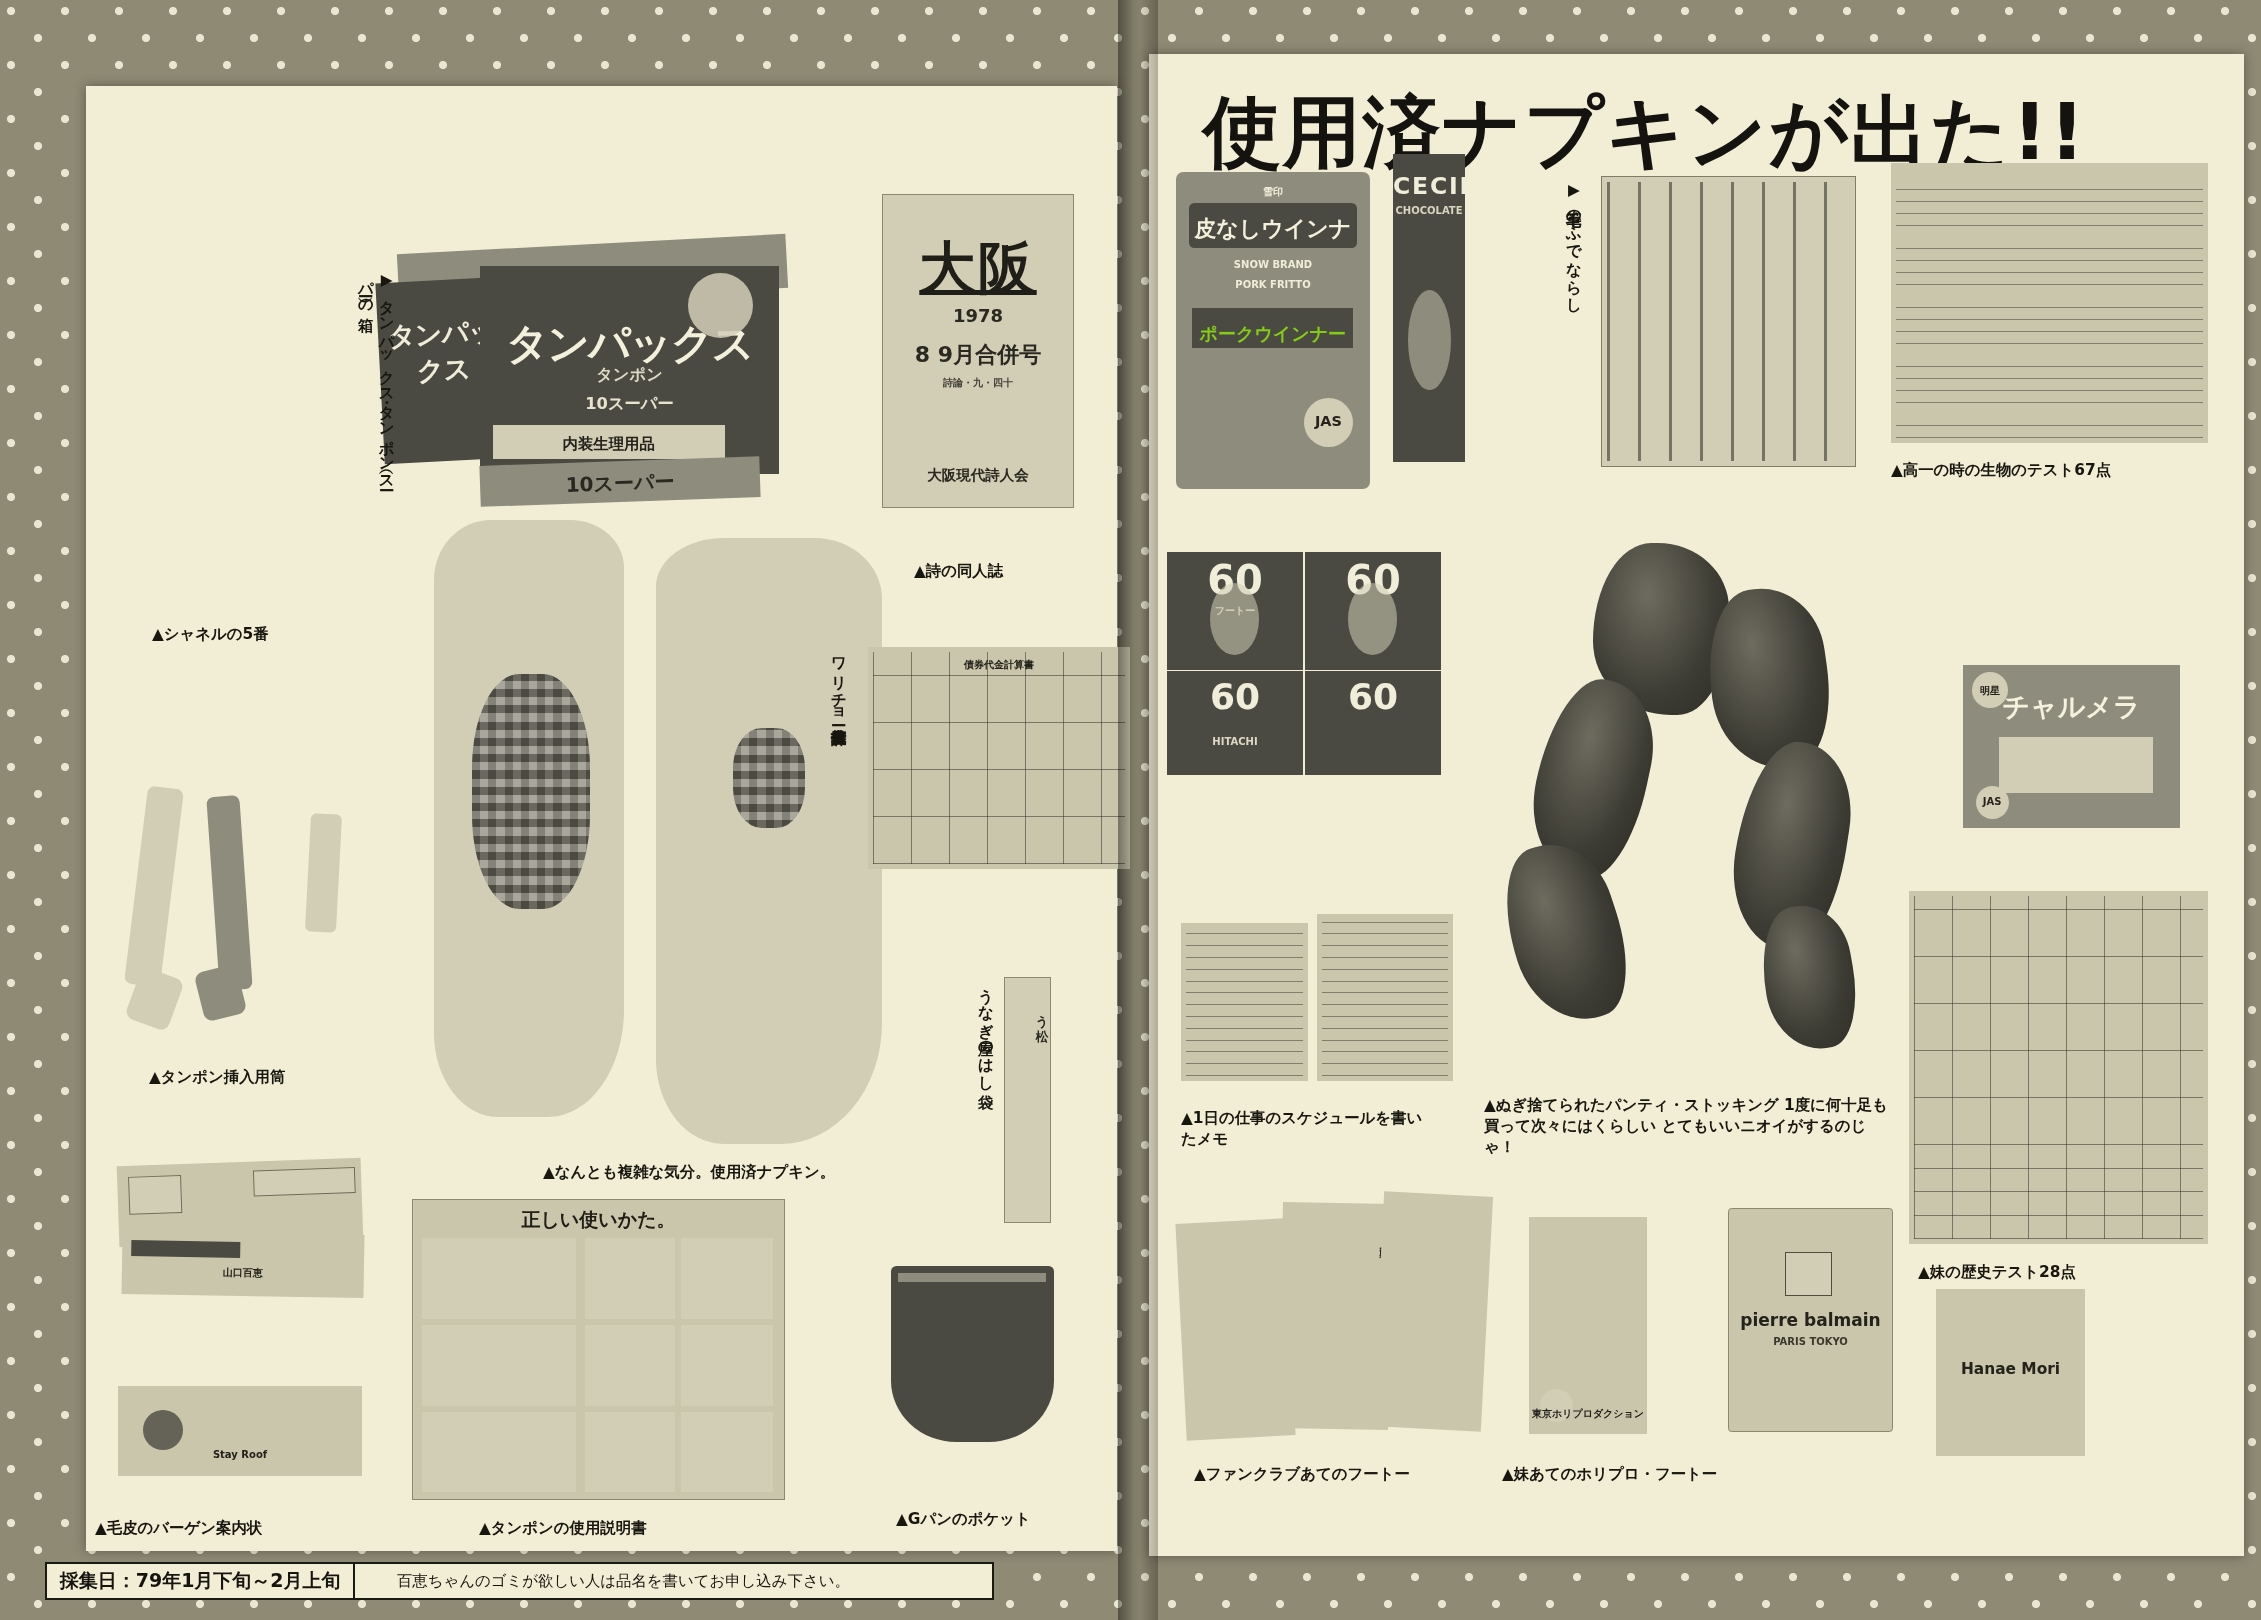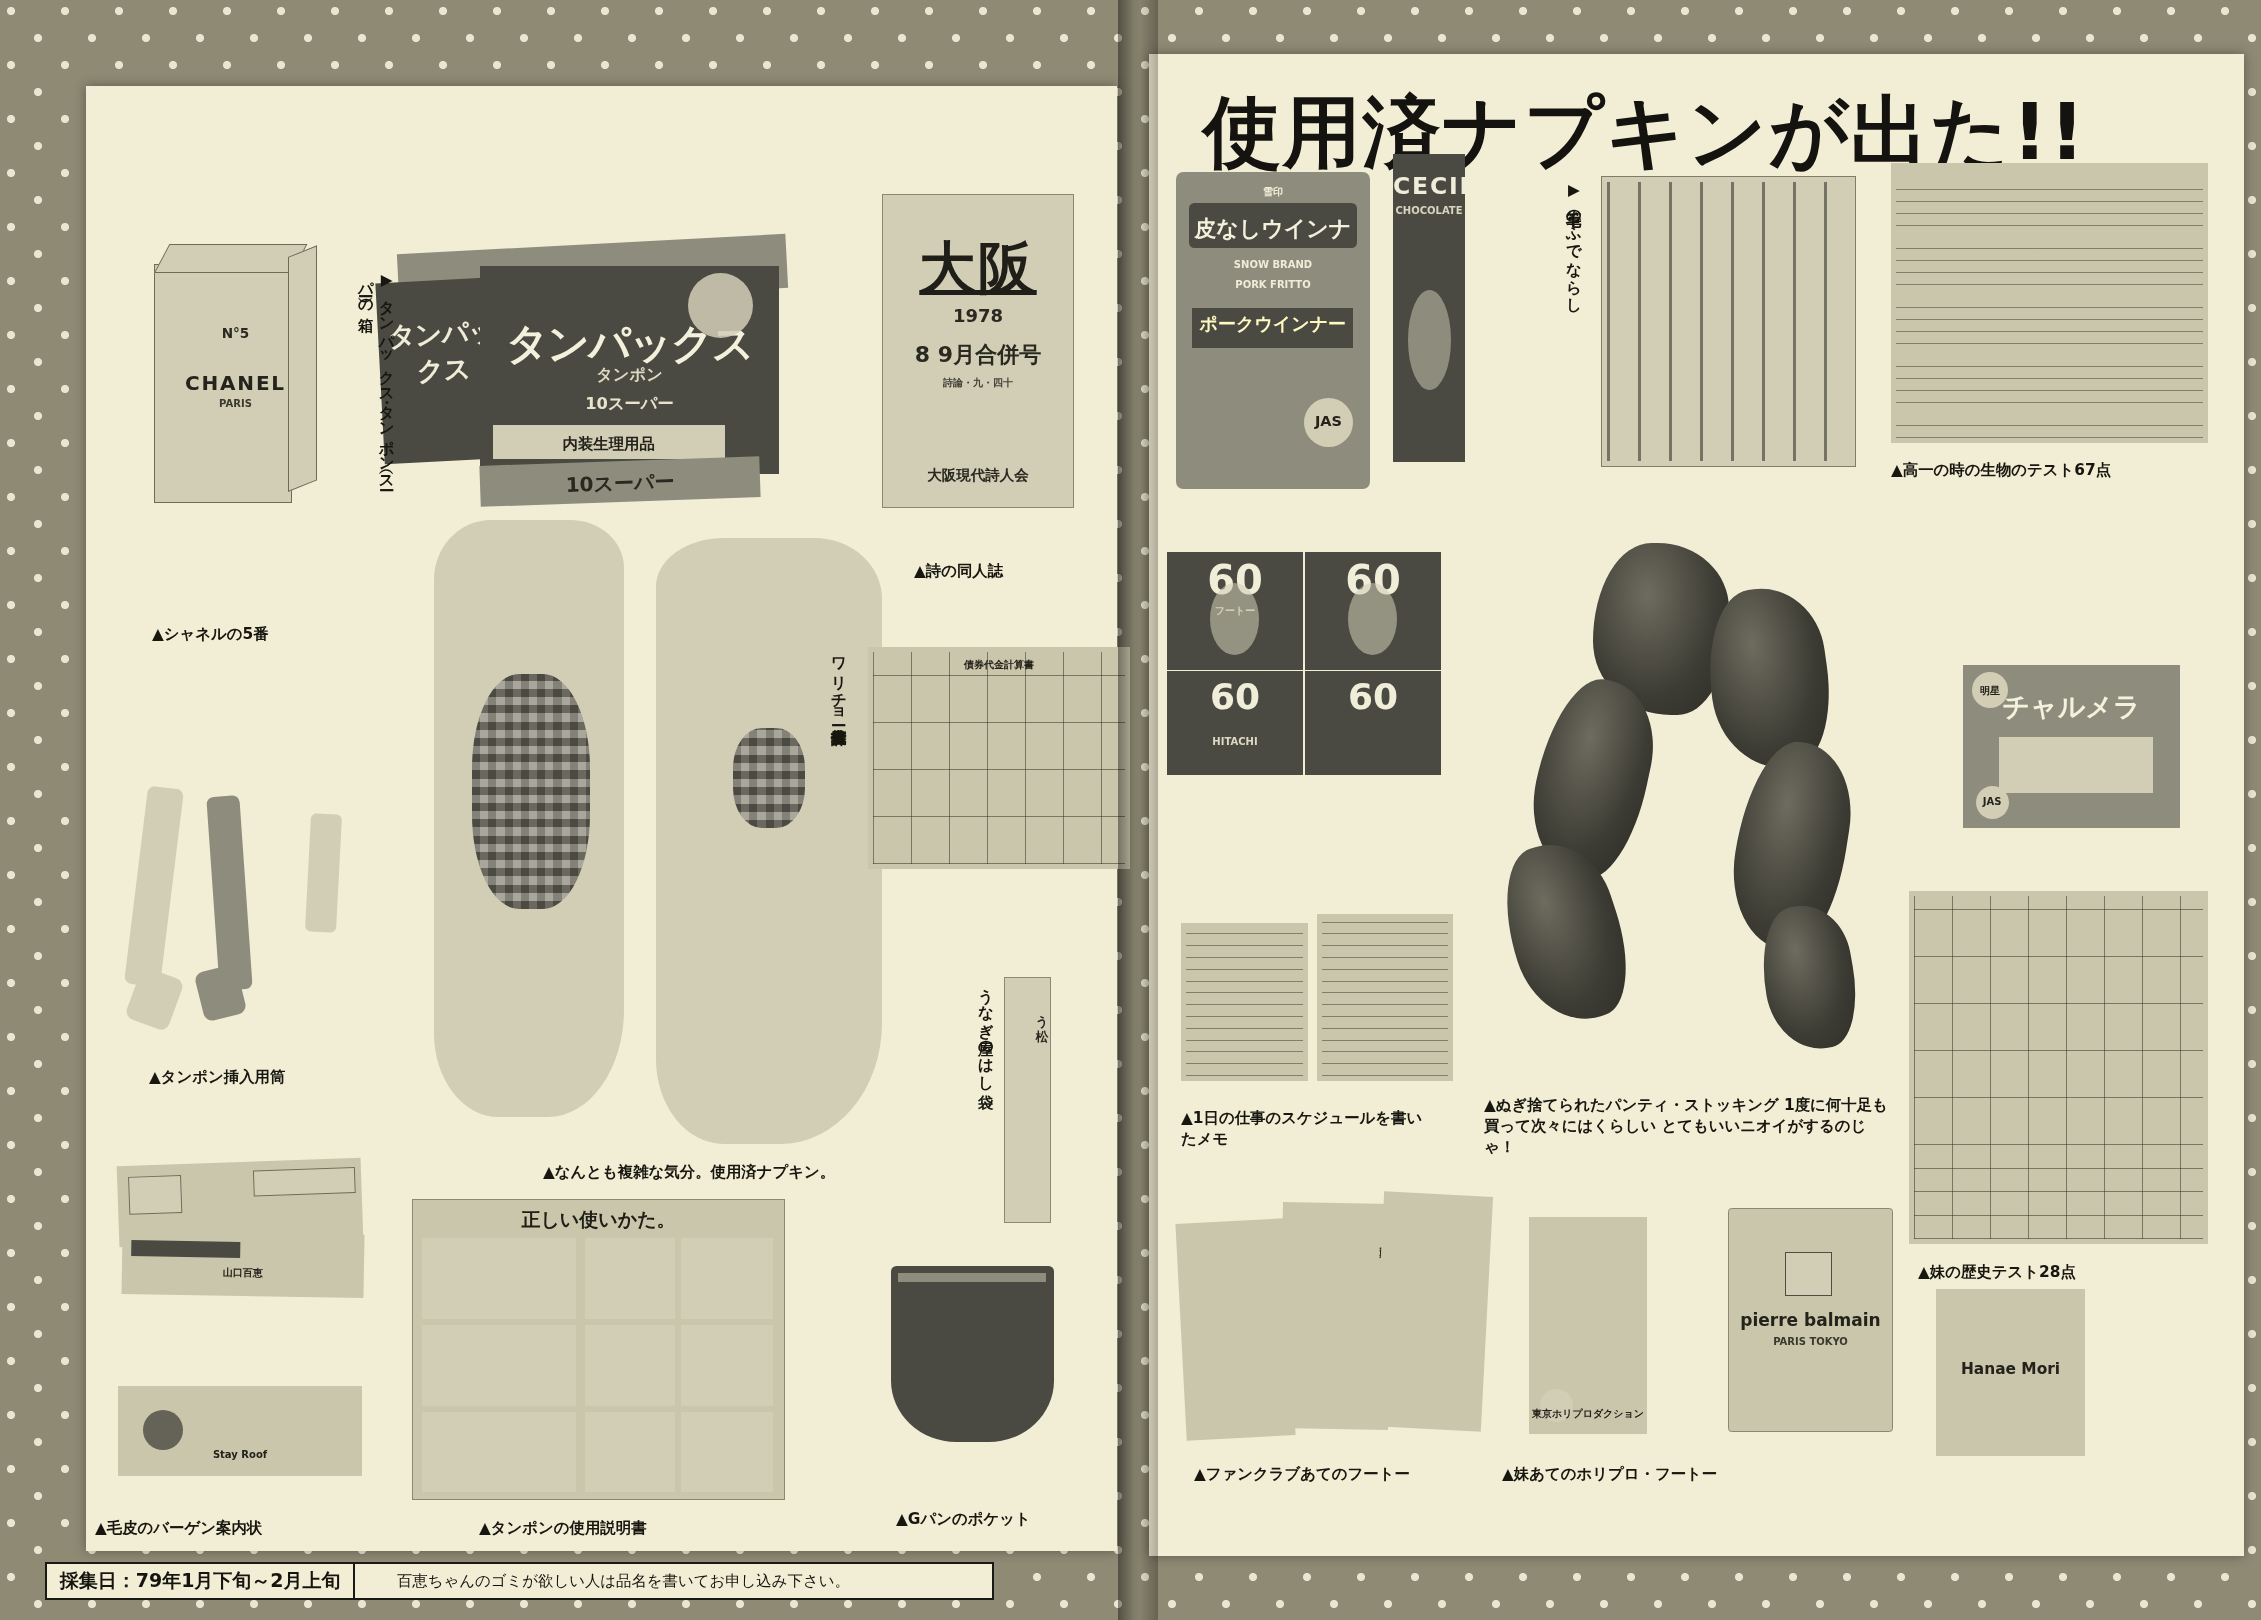--- a/index.html
+++ b/index.html
@@ -124,28 +124,20 @@
 <body>
 
 <div class="bg-stars"></div>
 
 <div class="spread">
 
   <div class="page page-left">
     <div class="sheet left"></div>
 
 
-    <div class="obj" style="left:154px;top:244px;width:163px;height:271px;">
-      <div class="ph light" style="left:0;top:20px;width:136px;height:237px;border:1.8px solid #6d6a58;"></div>
-      <div class="ph light" style="left:0;top:0;width:136px;height:27px;border:1.8px solid #6d6a58;transform:skewX(-28deg);transform-origin:bottom left;"></div>
-      <div class="ph light" style="left:134px;top:12.7px;width:27px;height:233px;border:1.8px solid #6d6a58;transform:skewY(-22deg);transform-origin:top left;"></div>
-      <div class="lbl" style="left:0;top:81px;font-size:13.6px;color:#2b2a22;">N°5</div>
-      <div class="lbl" style="left:0;top:127px;font-size:20px;letter-spacing:1.8px;color:#24231c;">CHANEL</div>
-      <div class="lbl tiny" style="left:0;top:154px;color:#3a392e;">PARIS</div>
-    </div>
     <div class="cap" style="left:152px;top:624px;">▲シャネルの5番</div>
 
     <div class="obj" style="left:380px;top:244px;width:452px;height:262px;">
       <div class="ph mid" style="left:18px;top:0;width:389px;height:54px;transform:rotate(-3deg);"></div>
       <div class="ph dark" style="left:0;top:36px;width:127px;height:181px;transform:rotate(-3deg);">
         <div class="lbl" style="top:36px;font-size:27px;color:#efecd8;letter-spacing:-0.9px;">タンパックス</div>
       </div>
       <div class="ph dark" style="left:100px;top:22px;width:299px;height:208px;">
         <div class="lbl" style="top:50px;font-size:42px;color:#f3f0dc;letter-spacing:-1.8px;">タンパックス</div>
         <div class="lbl" style="top:98px;font-size:16.3px;color:#ded9c3;">タンポン</div>
@@ -246,21 +238,21 @@
     <div class="headline headline-right" style="left:72px;top:81px;">使用済ナプキンが出た!!</div>
 
     <div class="obj ph mid" style="left:45px;top:172px;width:194px;height:317px;border-radius:7.2px;">
       <div class="lbl tiny" style="top:12.7px;color:#f0edda;">雪印</div>
       <div class="ph dark" style="left:12.7px;top:31px;width:168px;height:45px;border-radius:5.4px;">
         <div class="lbl" style="top:11px;font-size:22px;color:#f3f0dc;">皮なしウインナー</div>
       </div>
       <div class="lbl tiny" style="top:87px;color:#efecd9;">SNOW BRAND</div>
       <div class="lbl tiny" style="top:107px;color:#efecd9;">PORK FRITTO</div>
       <div class="ph dark" style="left:16.3px;top:136px;width:161px;height:40px;">
-        <div class="lbl" style="top:4px;font-size:18px;color:#fef9c3;">ポークウインナー</div>
+        <div class="lbl" style="top:14px;font-size:18px;color:#84cc16;">ポークウインナー</div>
       </div>
       <div class="ph light circle" style="left:128px;top:226px;width:49px;height:49px;">
         <div class="lbl" style="top:15.4px;font-size:14.5px;color:#23221b;">JAS</div>
       </div>
     </div>
 
     <div class="obj ph dark" style="left:262px;top:154px;width:72px;height:308px;">
       <div class="lbl" style="top:18px;font-size:23.5px;color:#efecd9;letter-spacing:1.8px;">CECIL</div>
       <div class="lbl tiny" style="top:51px;color:#d8d4c0;">CHOCOLATE</div>
       <div class="ph mid circle" style="left:14.5px;top:136px;width:43px;height:100px;border-radius:50%;"></div>

